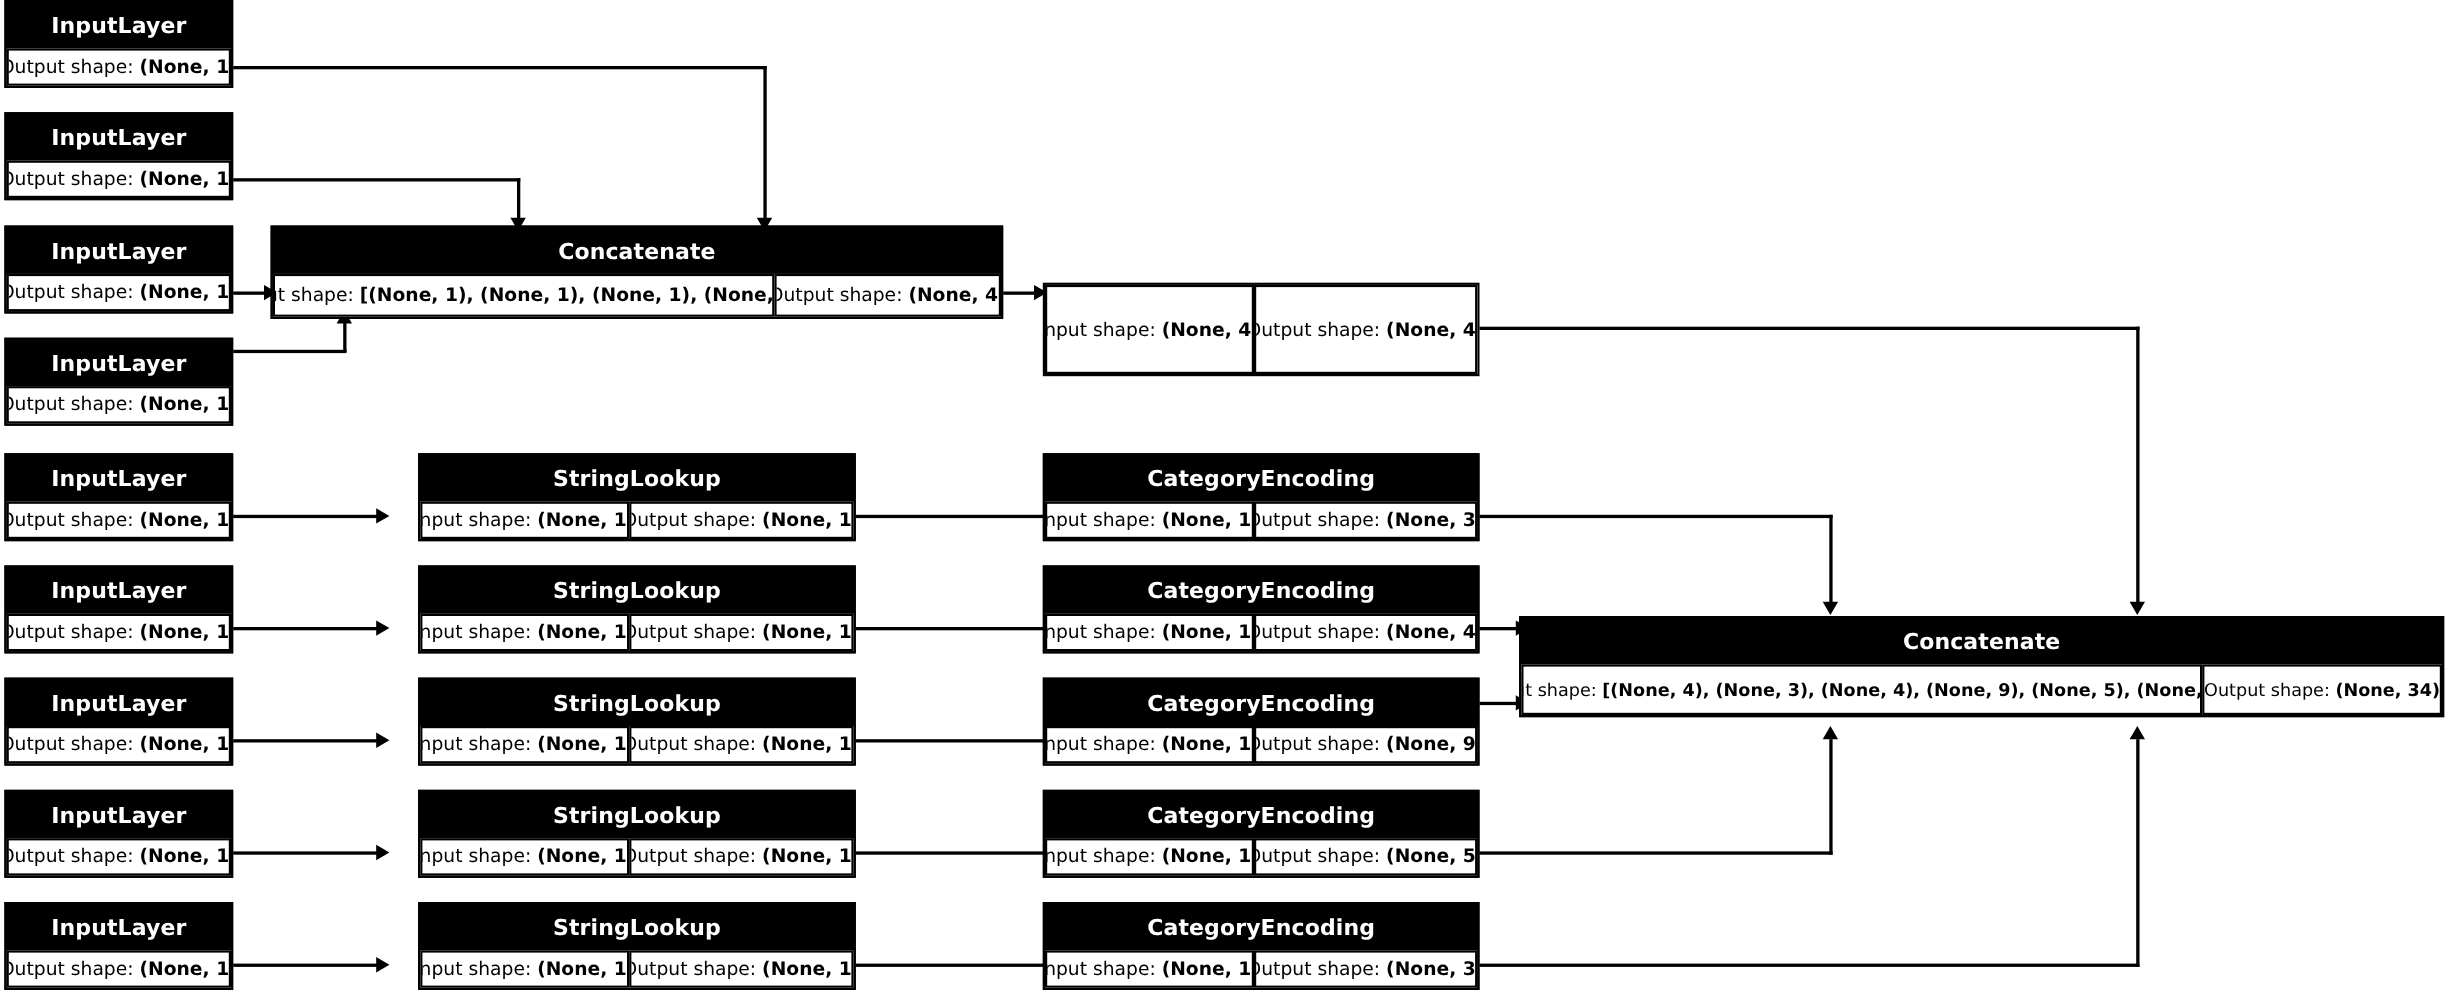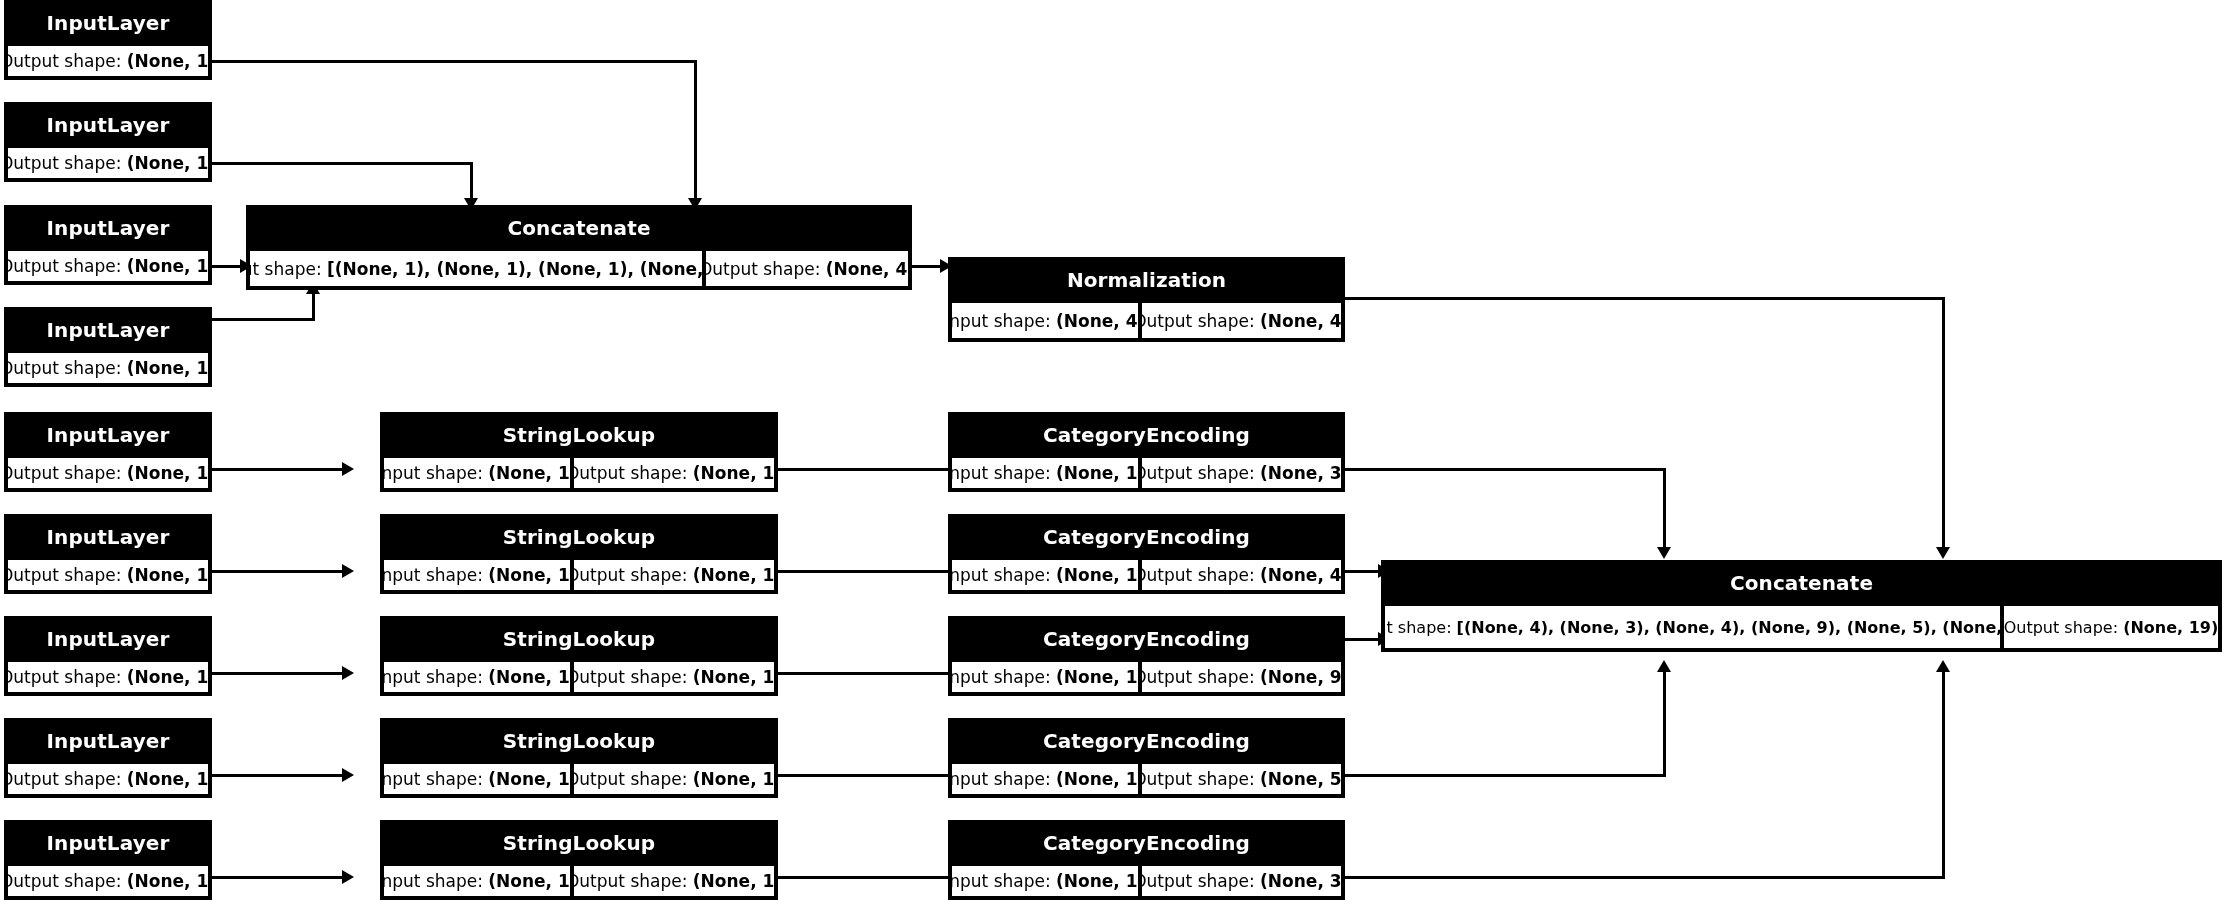--- a/index.html
+++ b/index.html
@@ -201,21 +201,20 @@
       <div class="cell" style="flex:0 0 456px;">
         <span>Input shape:</span>&nbsp;<b>[(None, 1), (None, 1), (None, 1), (None, 1)]</b>
       </div>
       <div class="cell">
         <span>Output shape:</span>&nbsp;<b>(None, 4)</b>
       </div>
     </div>
   </div>
 
   <div class="node t20" style="left:948px;top:257px;width:397px;height:85px;">
-    <div class="node-title">Normalization</div>
     <div class="node-body">
       <div class="cell">
         <span>Input shape:</span>&nbsp;<b>(None, 4)</b>
       </div>
       <div class="cell">
         <span>Output shape:</span>&nbsp;<b>(None, 4)</b>
       </div>
     </div>
   </div>
 
@@ -374,18 +373,18 @@
     </div>
   </div>
 
   <div class="node t20" style="left:1381px;top:560px;width:841px;height:92px;">
     <div class="node-title">Concatenate</div>
     <div class="node-body">
       <div class="cell" style="flex:0 0 619px;font-size:16px;">
         <span>Input shape:</span>&nbsp;<b>[(None, 4), (None, 3), (None, 4), (None, 9), (None, 5), (None, 3)]</b>
       </div>
       <div class="cell" style="font-size:16px;">
-        <span>Output shape:</span>&nbsp;<b>(None, 19)</b>
+        <span>Output shape:</span>&nbsp;<b>(None, 34)</b>
       </div>
     </div>
   </div>
 
 </div>
 
 </body></html>

